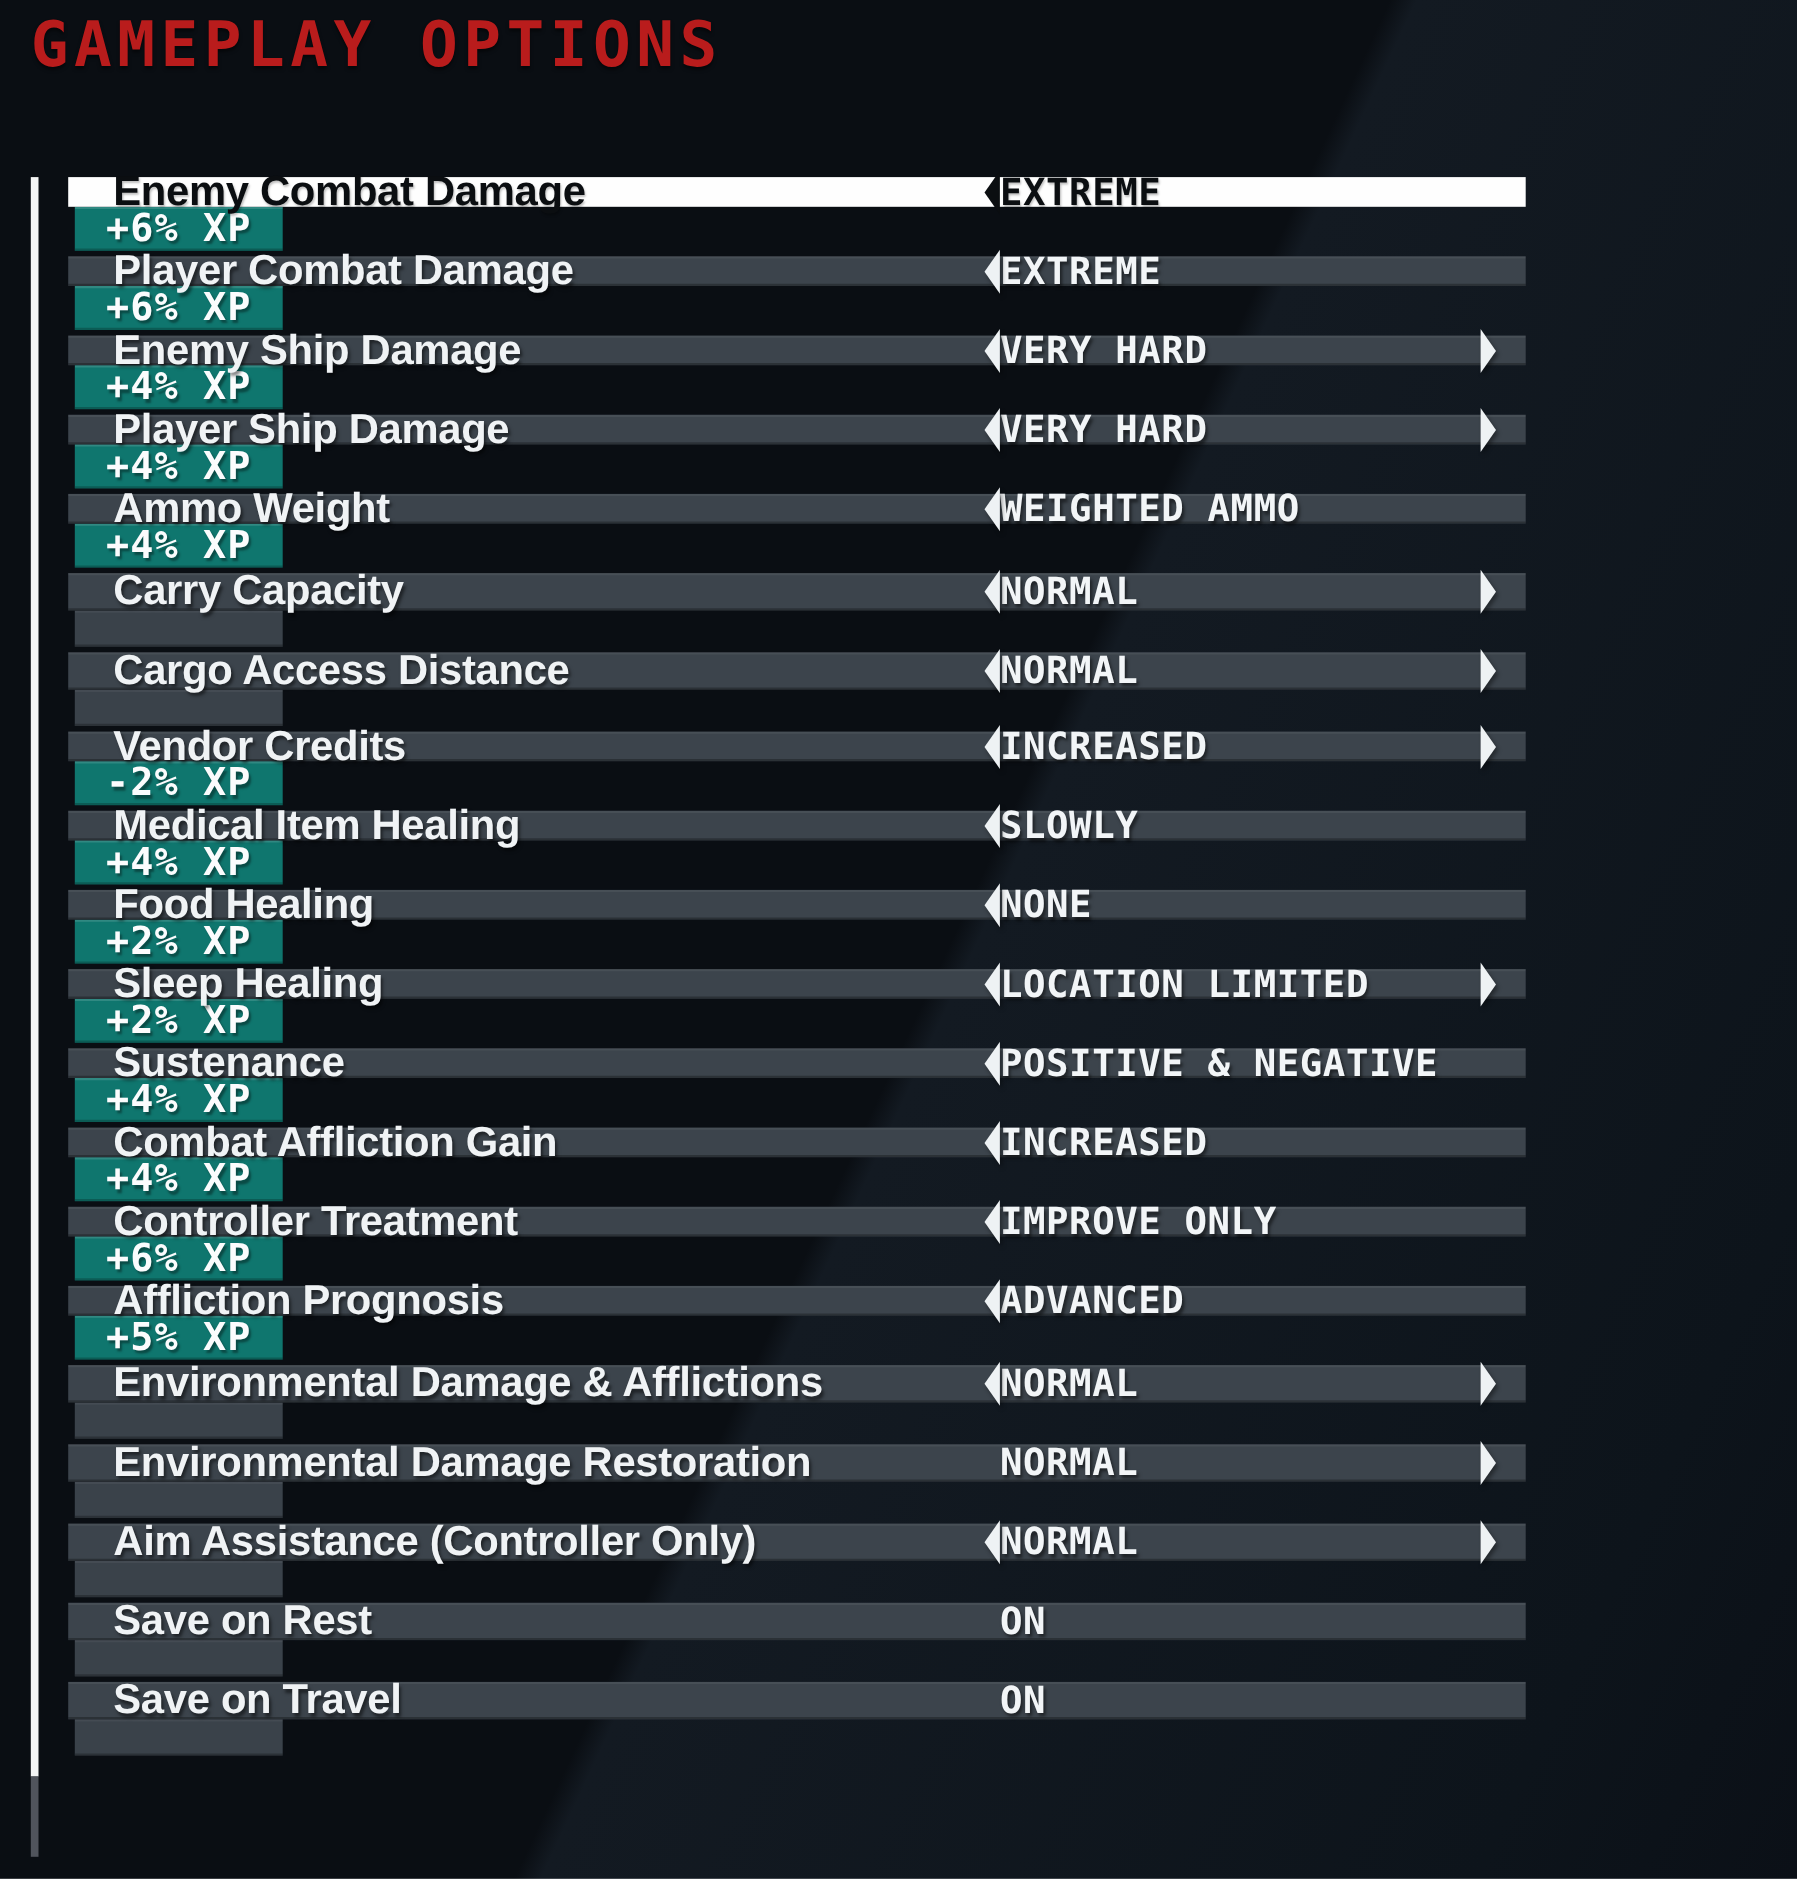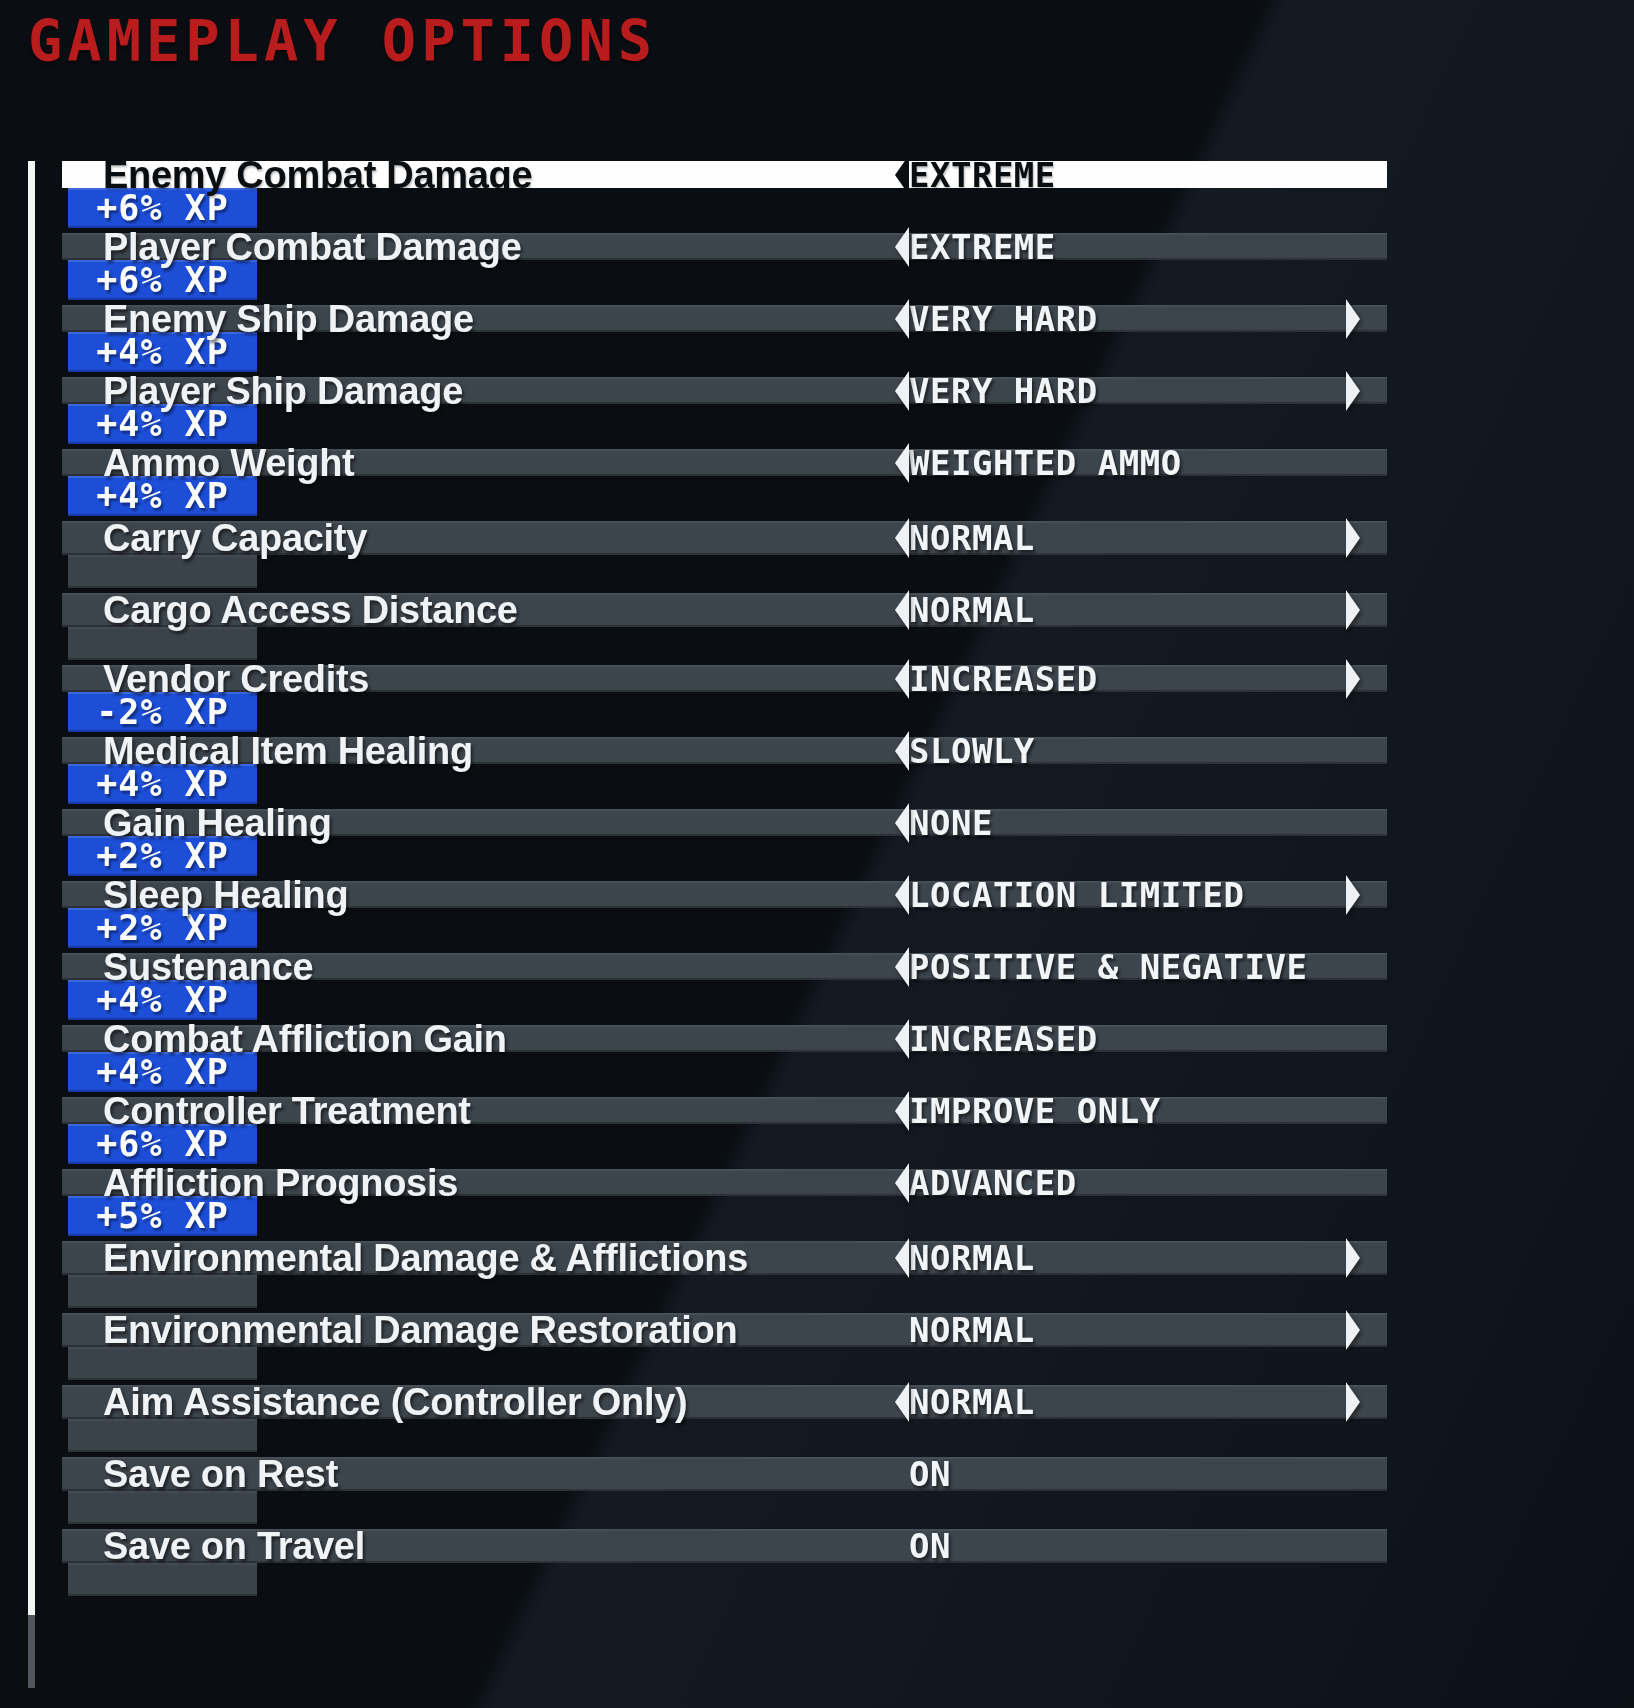--- a/index.html
+++ b/index.html
@@ -56,21 +56,21 @@
     filter:drop-shadow(2px 3px 2px rgba(0,0,0,.4));
   }
   .arrow-right{
     border-top:20px solid transparent;border-bottom:20px solid transparent;
     border-left:14px solid #eef2f4;
     filter:drop-shadow(2px 3px 2px rgba(0,0,0,.4));
   }
   .arrow.hidden{visibility:hidden;}
   .xp{
     width:189px;height:100%;margin-left:6px;
-    background:#1d4ed8;
+    background:#0f766e;
     display:flex;align-items:center;justify-content:center;
     font-family:"DejaVu Sans Mono", monospace;font-weight:bold;
     font-size:35px;color:#fbfcfd;letter-spacing:1px;
     text-shadow:2px 3px 2px rgba(0,0,0,.38);
     box-shadow:inset 0 2px 0 rgba(255,255,255,.14), inset 0 -2px 0 rgba(0,0,0,.22);
     white-space:nowrap;
   }
   .xp.empty{
     background:#3a424a;
     box-shadow:inset 0 2px 0 rgba(255,255,255,.05), inset 0 -2px 0 rgba(0,0,0,.25);
@@ -195,21 +195,21 @@
         <span class="arrow arrow-left"></span>
         <span class="value">SLOWLY</span>
         <span class="arrow arrow-right hidden"></span>
       </div>
     </div>
     <div class="xp">+4% XP</div>
   </div>
 
   <div class="row">
     <div class="main">
-      <span class="label">Gain Healing</span>
+      <span class="label">Food Healing</span>
       <div class="selector">
         <span class="arrow arrow-left"></span>
         <span class="value">NONE</span>
         <span class="arrow arrow-right hidden"></span>
       </div>
     </div>
     <div class="xp">+2% XP</div>
   </div>
 
   <div class="row">

